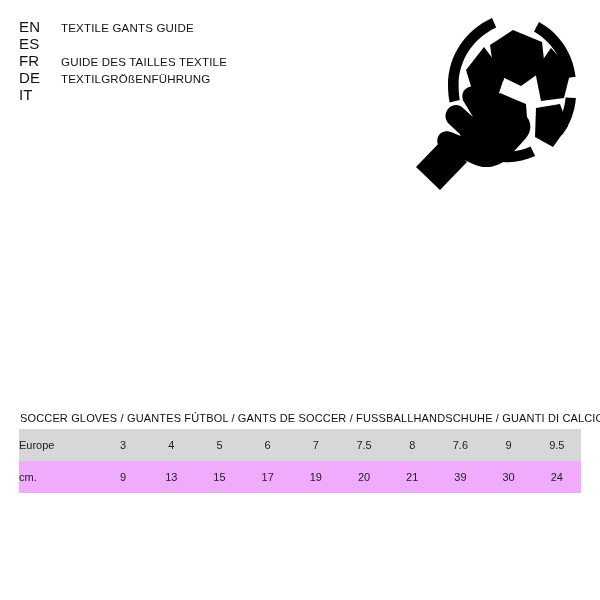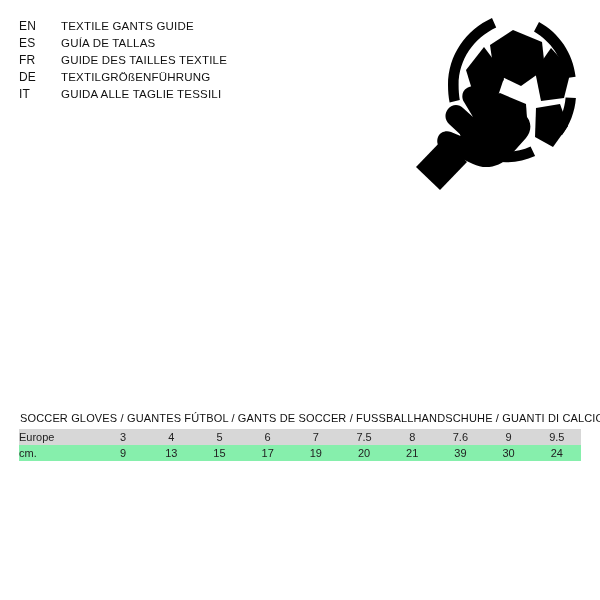--- a/index.html
+++ b/index.html
@@ -26,21 +26,21 @@
   .lang-row {
     display: flex;
     align-items: baseline;
     height: 17px;
     line-height: 17px;
     white-space: nowrap;
   }
   .lang-code {
     width: 42px;
     flex: 0 0 42px;
-    font-size: 12px;
+    font-size: 15px;
     letter-spacing: 0.2px;
     color: #111;
   }
   .lang-text {
     font-size: 11.5px;
     letter-spacing: 0.2px;
     color: #111;
   }
 
   
@@ -70,62 +70,60 @@
     white-space: nowrap;
   }
   table.size-table {
     border-collapse: collapse;
     width: 562px;
     table-layout: fixed;
   }
   table.size-table td {
     font-size: 11px;
     color: #222;
-    height: 16px;
+    height: 32px;
     padding: 0;
     vertical-align: middle;
   }
   tr.row-shaded td {
     background: #d7d7d7;
   }
   tr.row-plain td {
-    background: #86efac;
+    background: #f0abfc;
   }
   td.label-cell {
     width: 80px;
     padding-left: 3px;
     text-align: left;
   }
   td.val-cell {
     text-align: center;
   }
 </style>
 </head>
 <body>
 
 <div class="lang-block">
   <div class="lang-row">
     <span class="lang-code">EN</span>
     <span class="lang-text">TEXTILE GANTS GUIDE</span>
   </div>
   <div class="lang-row">
     <span class="lang-code">ES</span>
-    <span class="lang-text">GUÍA DE TALLAS</span>
   </div>
   <div class="lang-row">
     <span class="lang-code">FR</span>
     <span class="lang-text">GUIDE DES TAILLES TEXTILE</span>
   </div>
   <div class="lang-row">
     <span class="lang-code">DE</span>
     <span class="lang-text">TEXTILGRÖßENFÜHRUNG</span>
   </div>
   <div class="lang-row">
     <span class="lang-code">IT</span>
-    <span class="lang-text">GUIDA ALLE TAGLIE TESSILI</span>
   </div>
 </div>
 
 <div class="illustration">
   <svg width="196" height="190" viewBox="0 0 196 190" xmlns="http://www.w3.org/2000/svg">
     <g fill="#000000">
 
       <path d="M96 10 C70 22 52 47 52 77 c0 6 .5 12 1.6 17.6 l10.2-2.6 C63 87.4 62.6 82.3 62.6 77 c0-25.5 15.4-47 37.6-57.4 z"></path>
       <path d="M143 14 c20 11 34 31 36.6 54.7 l-10.4 1.6 C166.7 50.5 154.8 33.4 138 23.6 z"></path>
       <path d="M58 112 c3.2 7.8 7.8 15 13.5 21 l7.2-7.6 c-4.8-5.2-8.8-11.2-11.6-17.9 z"></path>

